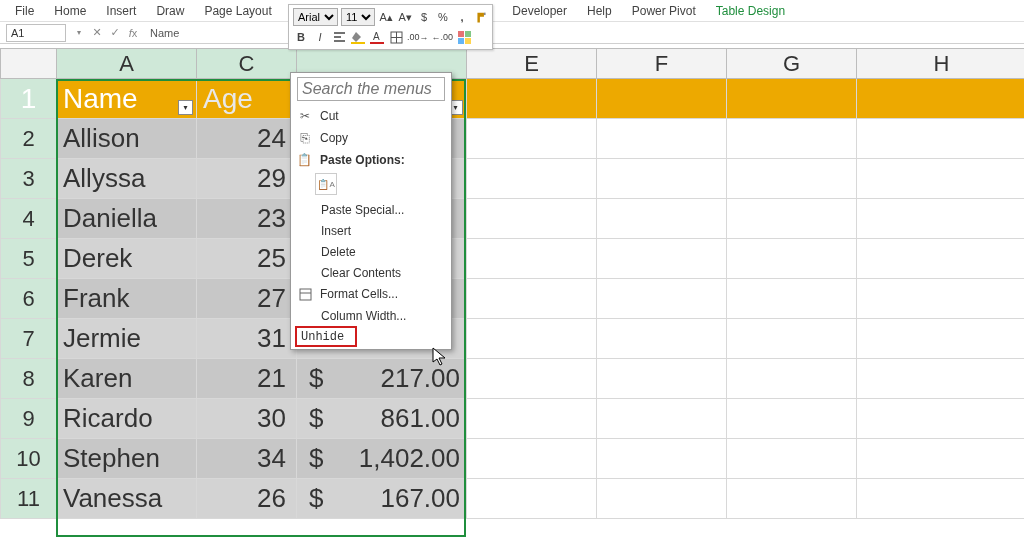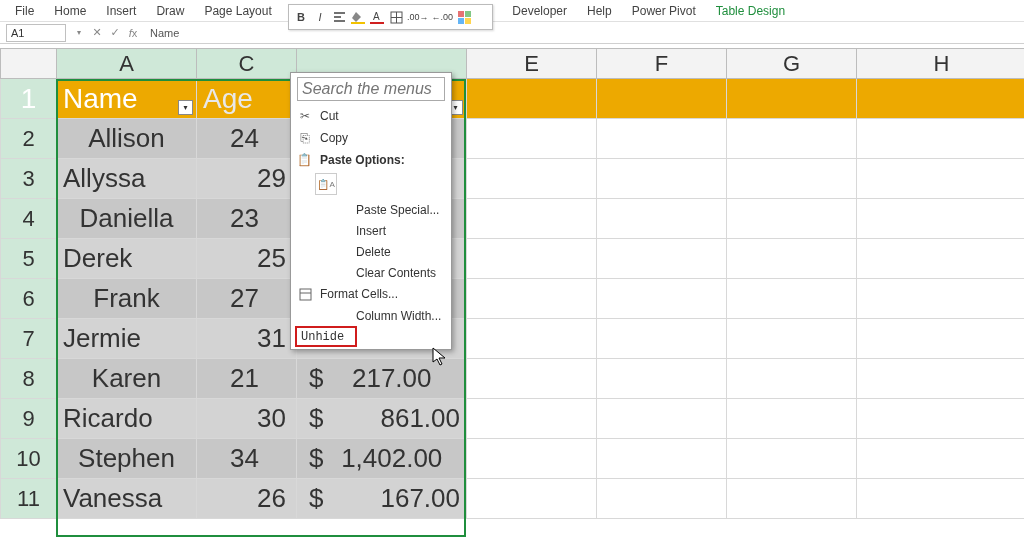--- a/index.html
+++ b/index.html
@@ -153,21 +153,21 @@
     position: absolute;
     right: 3px; bottom: 3px;
     width: 15px; height: 15px;
     background: #fff;
     border: 1px solid #888;
     display:flex;align-items:center;justify-content:center;
     font-size: 8px; color:#333;
   }
 
   
-  tr.r-even td.data { background: #e8e8e8; text-align: center; }
+  tr.r-even td.data { background: #e8e8e8; }
   tr.r-odd  td.data { background: #f5f5f5; }
   tr.r-even td.col-sel { background: #c7c7c7; }
   tr.r-odd  td.col-sel { background: #d3d3d3; }
 
   
   .sel-border {
     position: absolute;
     border: 2px solid #1f8e3d;
     pointer-events: none;
     z-index: 30;
@@ -204,21 +204,21 @@
     gap: 7px;
     cursor: pointer;
     min-height: 21px;
   }
   .cm-icon {
     width: 16px; height:16px;
     display:inline-flex; align-items:center; justify-content:center;
     font-size: 12px; color:#555;
     flex: none;
   }
-  .cm-indent { padding-left: 30px; margin-left: 35px; }
+  .cm-indent { padding-left: 30px; }
   .cm-item.highlight {
     outline: 2px solid #d01c1c;
     outline-offset: -2px;
     width: 62px;
     margin-left: 4px;
     font-family: Liberation Mono, monospace;
   }
   .paste-special-icon {
     width: 22px; height: 22px;
     border: 1px solid #ccc;
@@ -259,20 +259,39 @@
 <div class="formula-bar">
   <div class="namebox">A1</div>
   <span class="fb-btn dd"></span>
   <span class="fb-btn">✕</span>
   <span class="fb-btn">✓</span>
   <span class="fb-btn"><i>f</i>x</span>
   <span class="fb-text">Name</span>
 </div>
 
 <div class="mini-toolbar">
+  <div class="mini-row">
+    <select style="width:62px;">
+      <option>Arial</option>
+    </select>
+    <select style="width:36px;">
+      <option>11</option>
+    </select>
+    <span class="mt-btn">A▴</span>
+    <span class="mt-btn">A▾</span>
+    <span class="mt-btn">$</span>
+    <span class="mt-btn">%</span>
+    <span class="mt-btn" style="font-weight:bold;">,</span>
+    <span class="mt-btn mt-icon">
+      <svg width="13" height="13" viewBox="0 0 16 16">
+          <path fill="#c58a00" d="M3 2h8v5H6v7H3z"></path>
+          <path fill="#888" d="M11 2h2v3h-2z"></path>
+        </svg>
+    </span>
+  </div>
   <div class="mini-row">
     <span class="mt-btn" style="font-weight:bold;">B</span>
     <span class="mt-btn" style="font-style:italic;">I</span>
     <span class="mt-btn mt-icon">
       <svg width="13" height="11" viewBox="0 0 13 11">
           <path stroke="#444" stroke-width="1.3" d="M1 1h11M1 5h7M1 9h11"></path>
         </svg>
     </span>
     <span class="mt-btn mt-icon">
       <svg width="14" height="13" viewBox="0 0 14 13">

